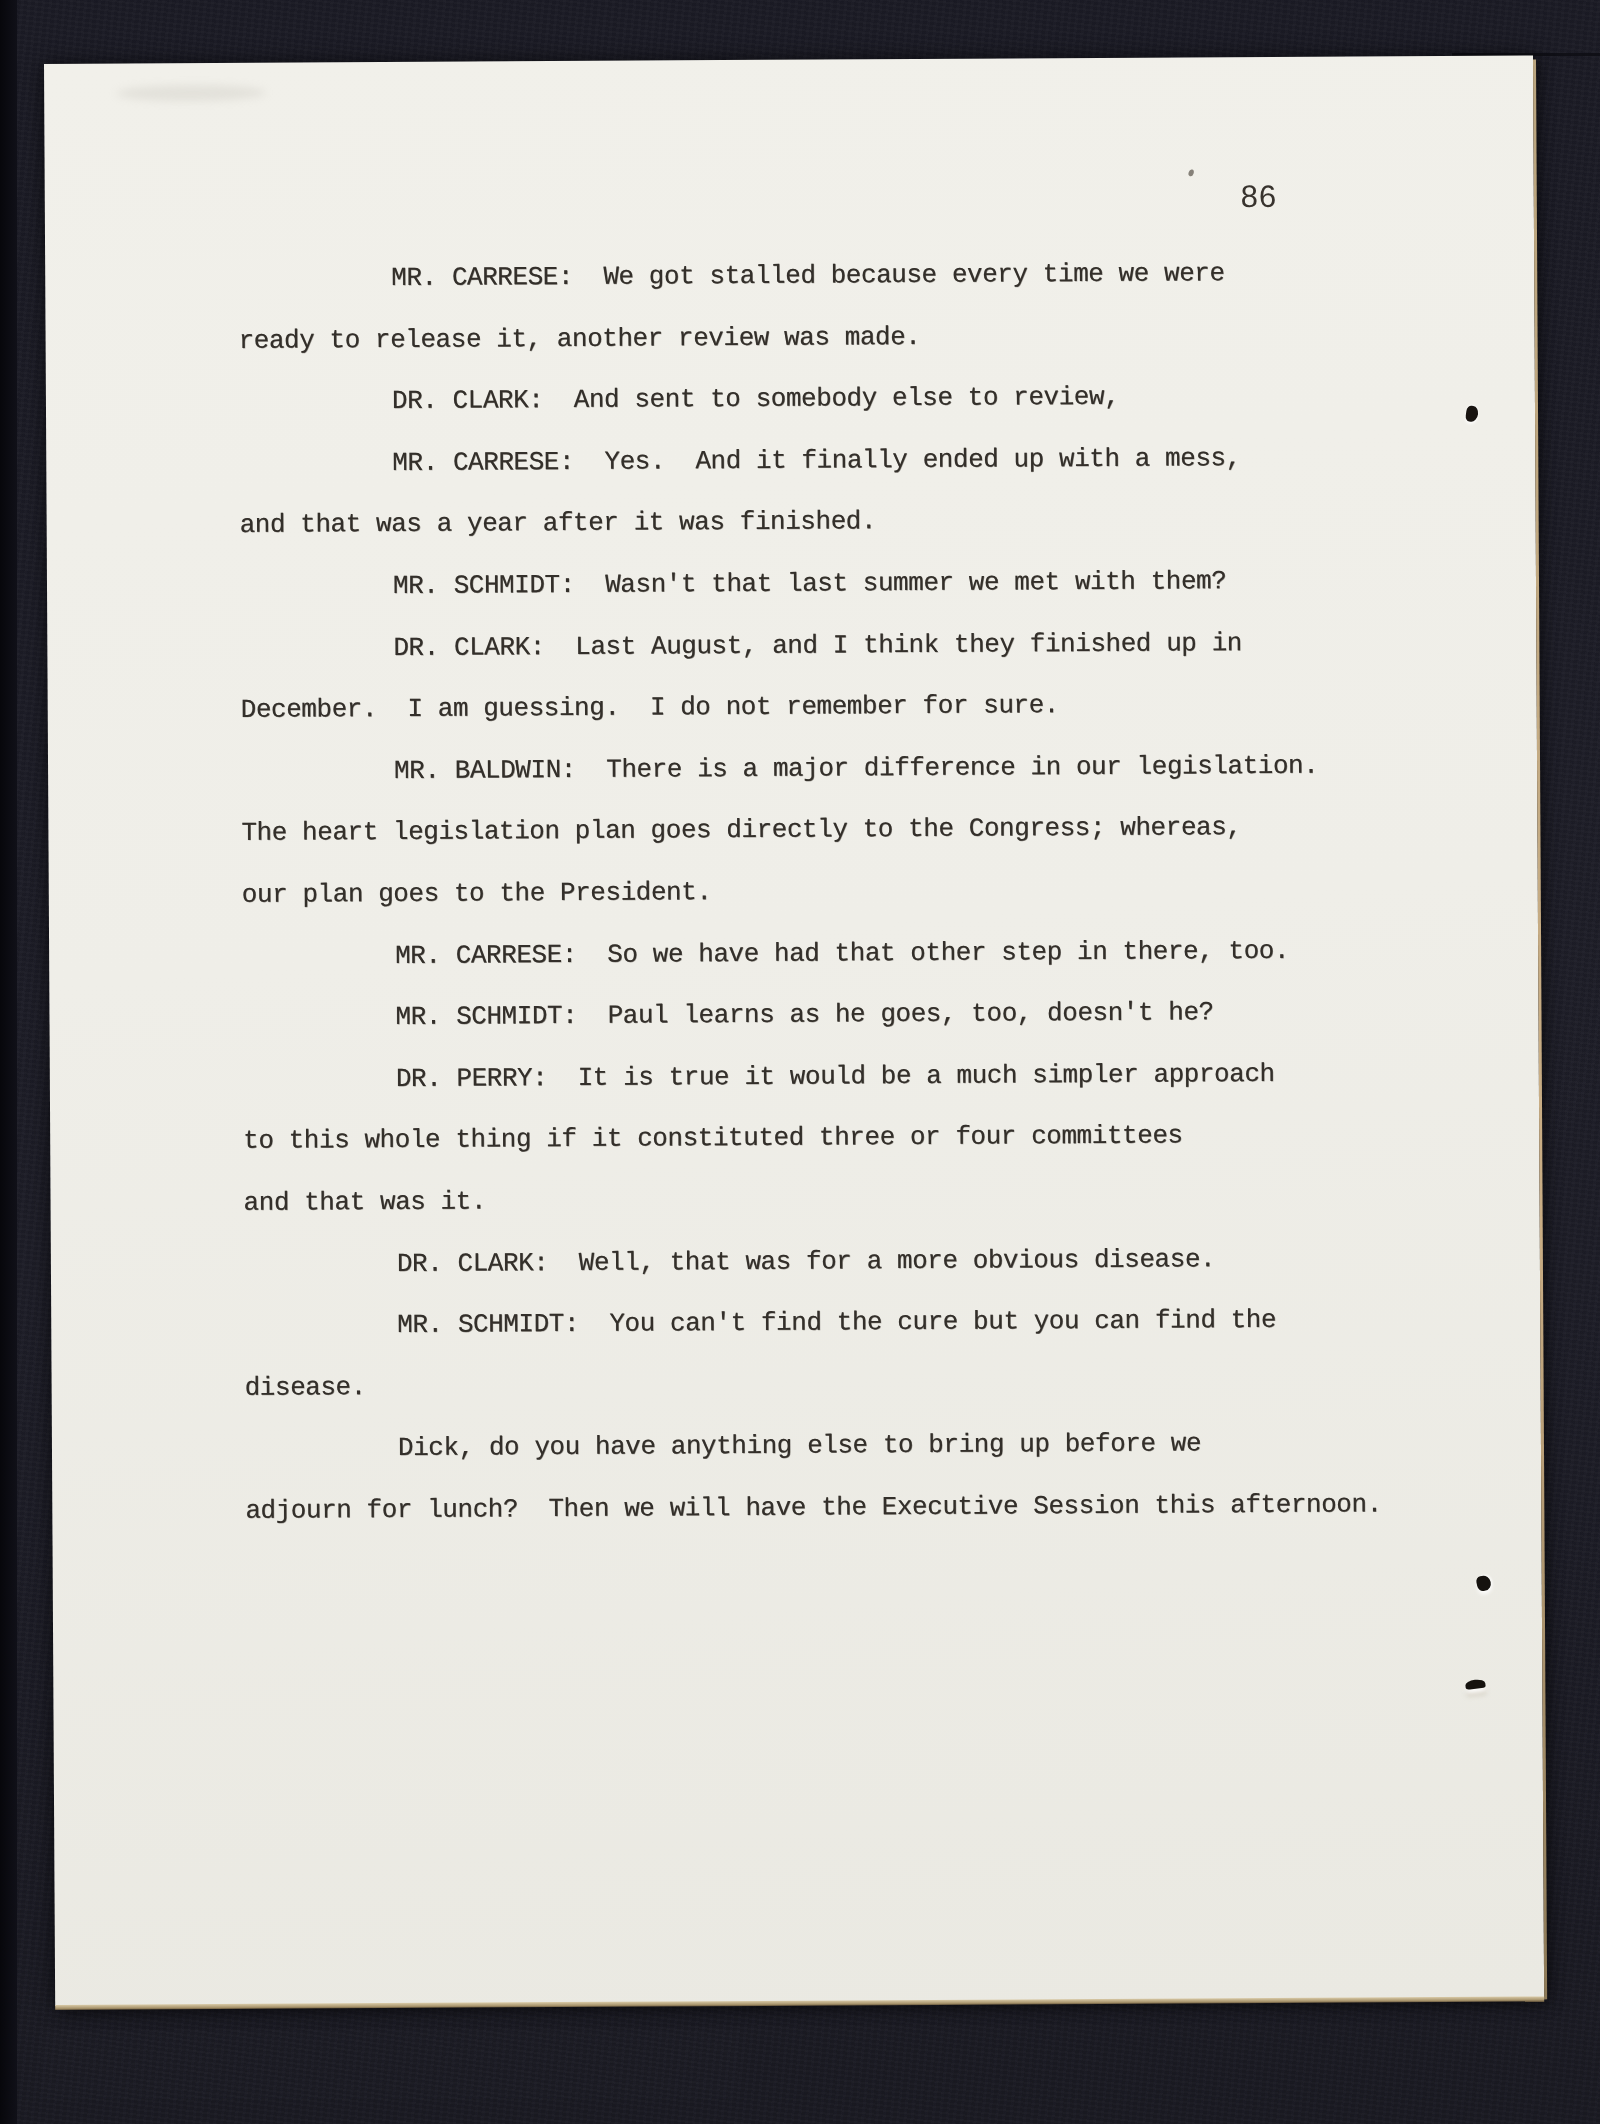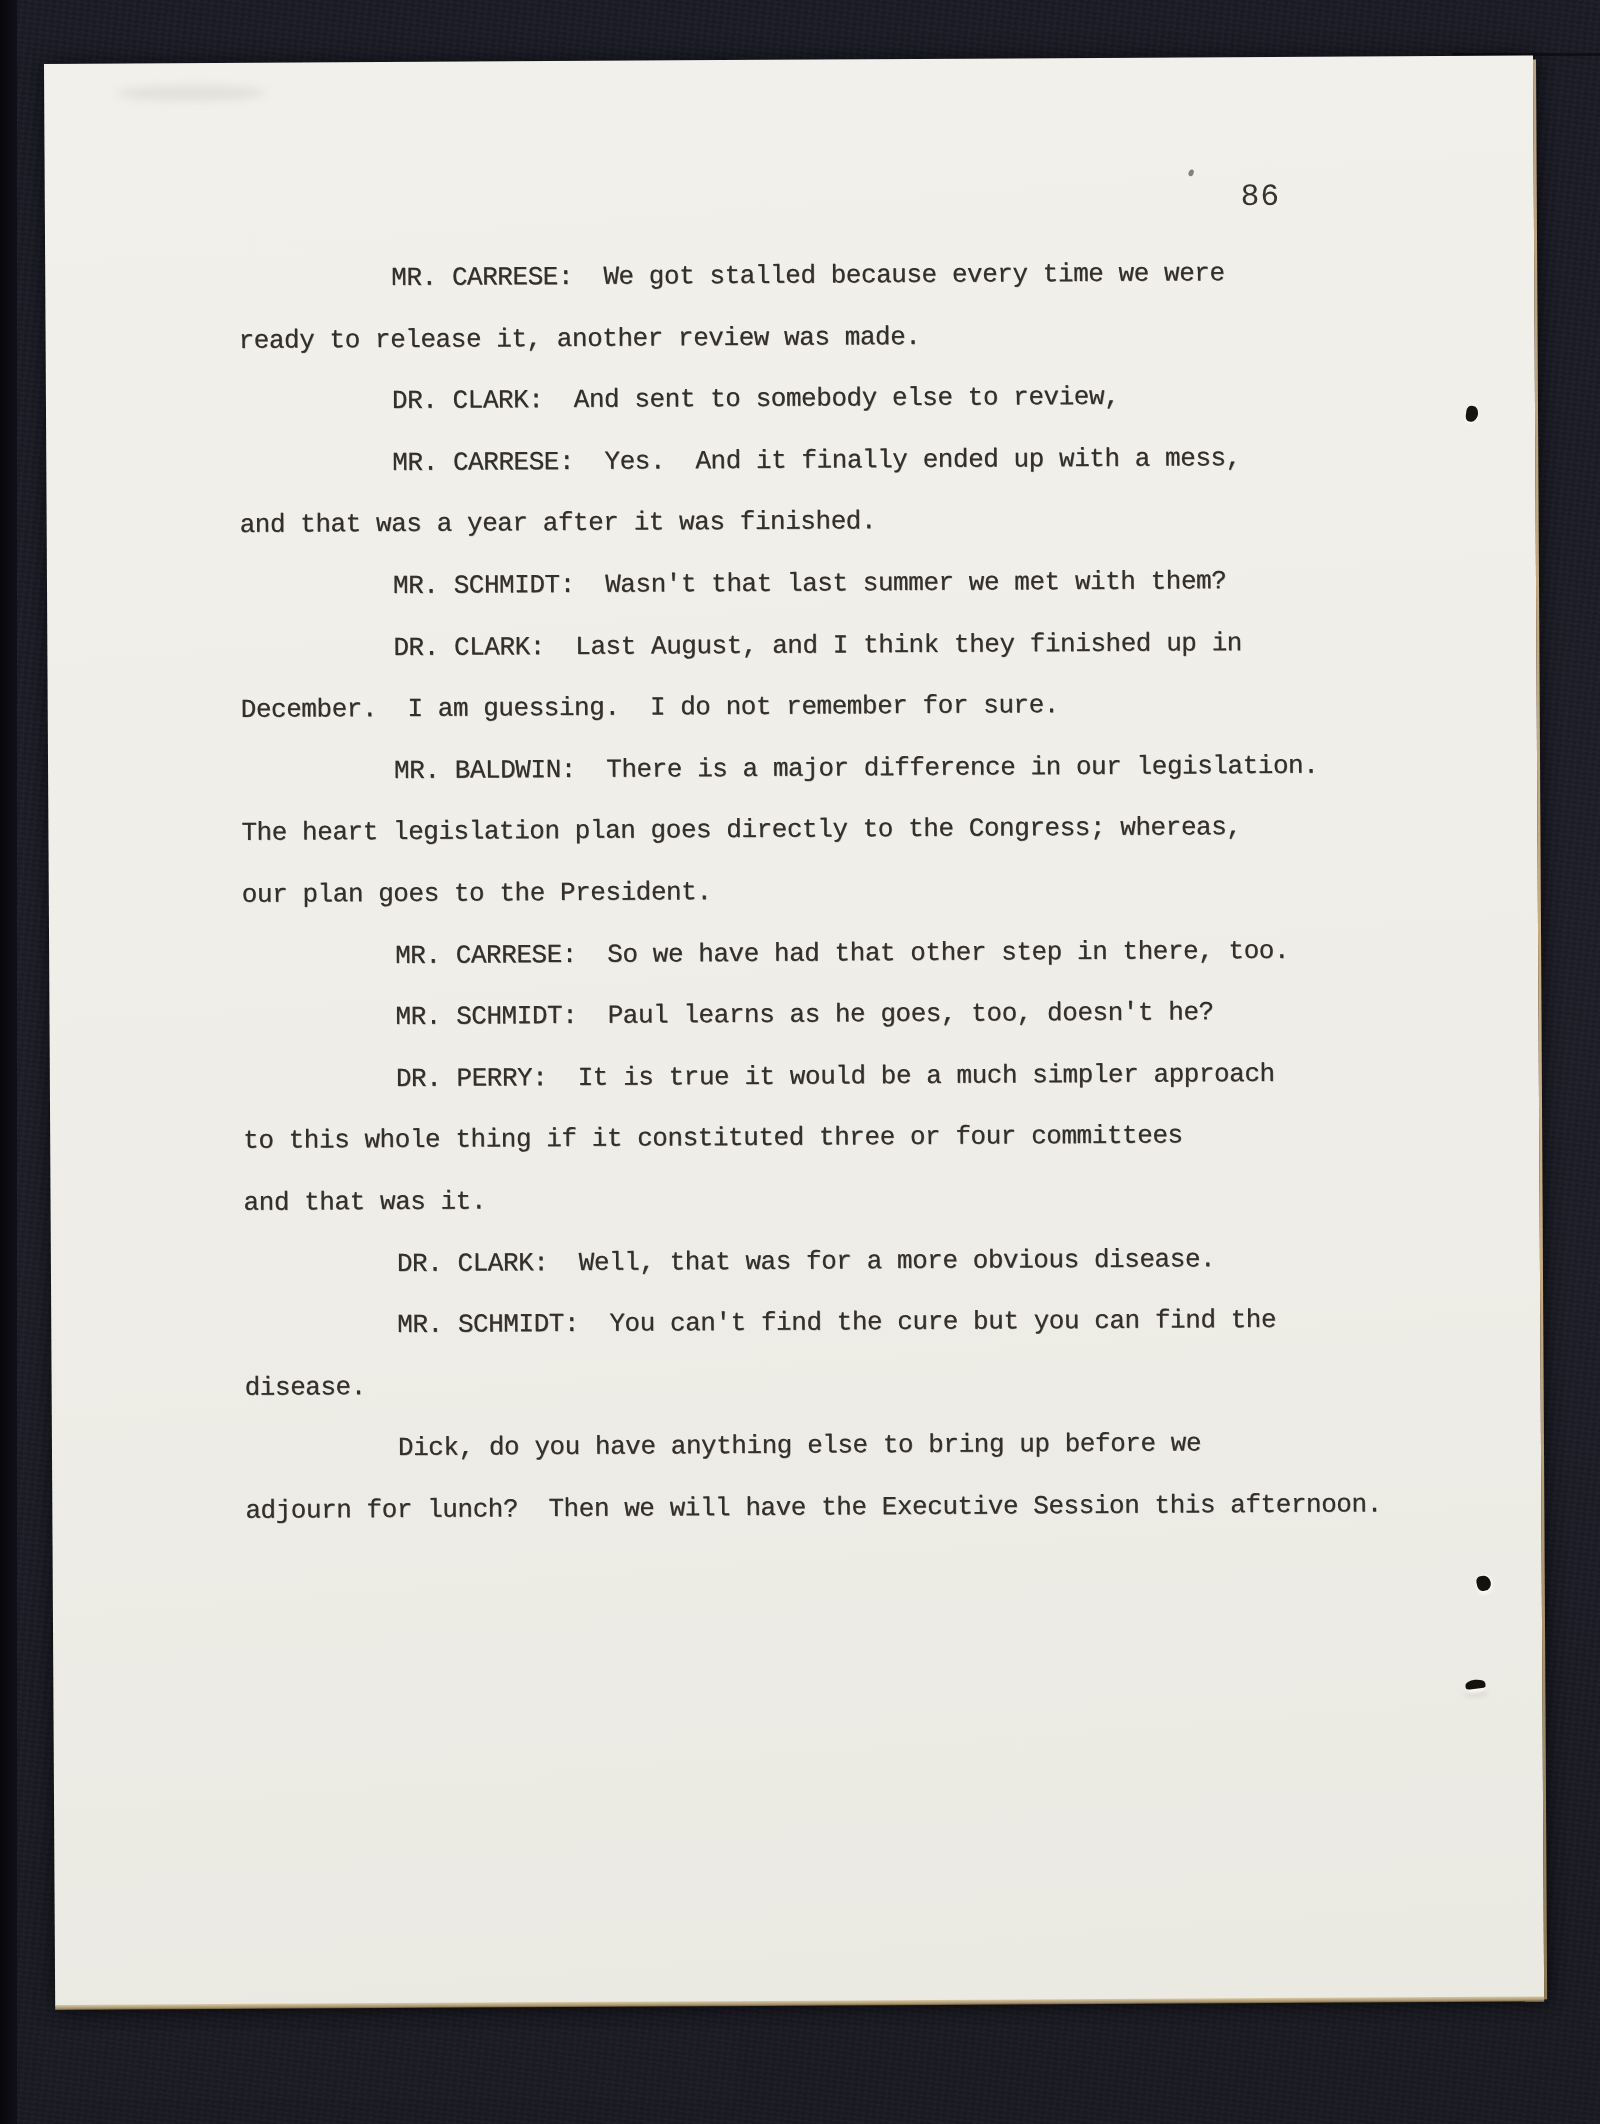--- a/index.html
+++ b/index.html
@@ -52,21 +52,21 @@
     content:"";position:absolute;top:4px;bottom:-2px;right:-3px;width:3px;
     background:linear-gradient(180deg,#b9a47e,#caae85 60%,#8d7a58);
   }
   .smudge{
     position:absolute;left:72px;top:22px;width:150px;height:16px;
     background:#b9b6ad;opacity:.25;border-radius:50%;
     filter:blur(4px);
   }
   .page-number{
     position:absolute;left:1196px;top:122px;
-    font-family:Liberation Mono, monospace;
+    font-family:Liberation Sans, sans-serif;
     font-size:31px;color:#38332e;letter-spacing:1px;
   }
   .text-block{
     position:absolute;left:193px;top:186px;width:1240px;
     font-size:26px;line-height:61.6px;
     color:var(--ink,#332f2a);
     text-shadow:0.5px 0.5px 0 rgba(45,38,32,0.45), -0.2px 0 0 rgba(45,38,32,0.25);
     letter-spacing:-0.45px;
   }
   .tline{white-space:pre;}

